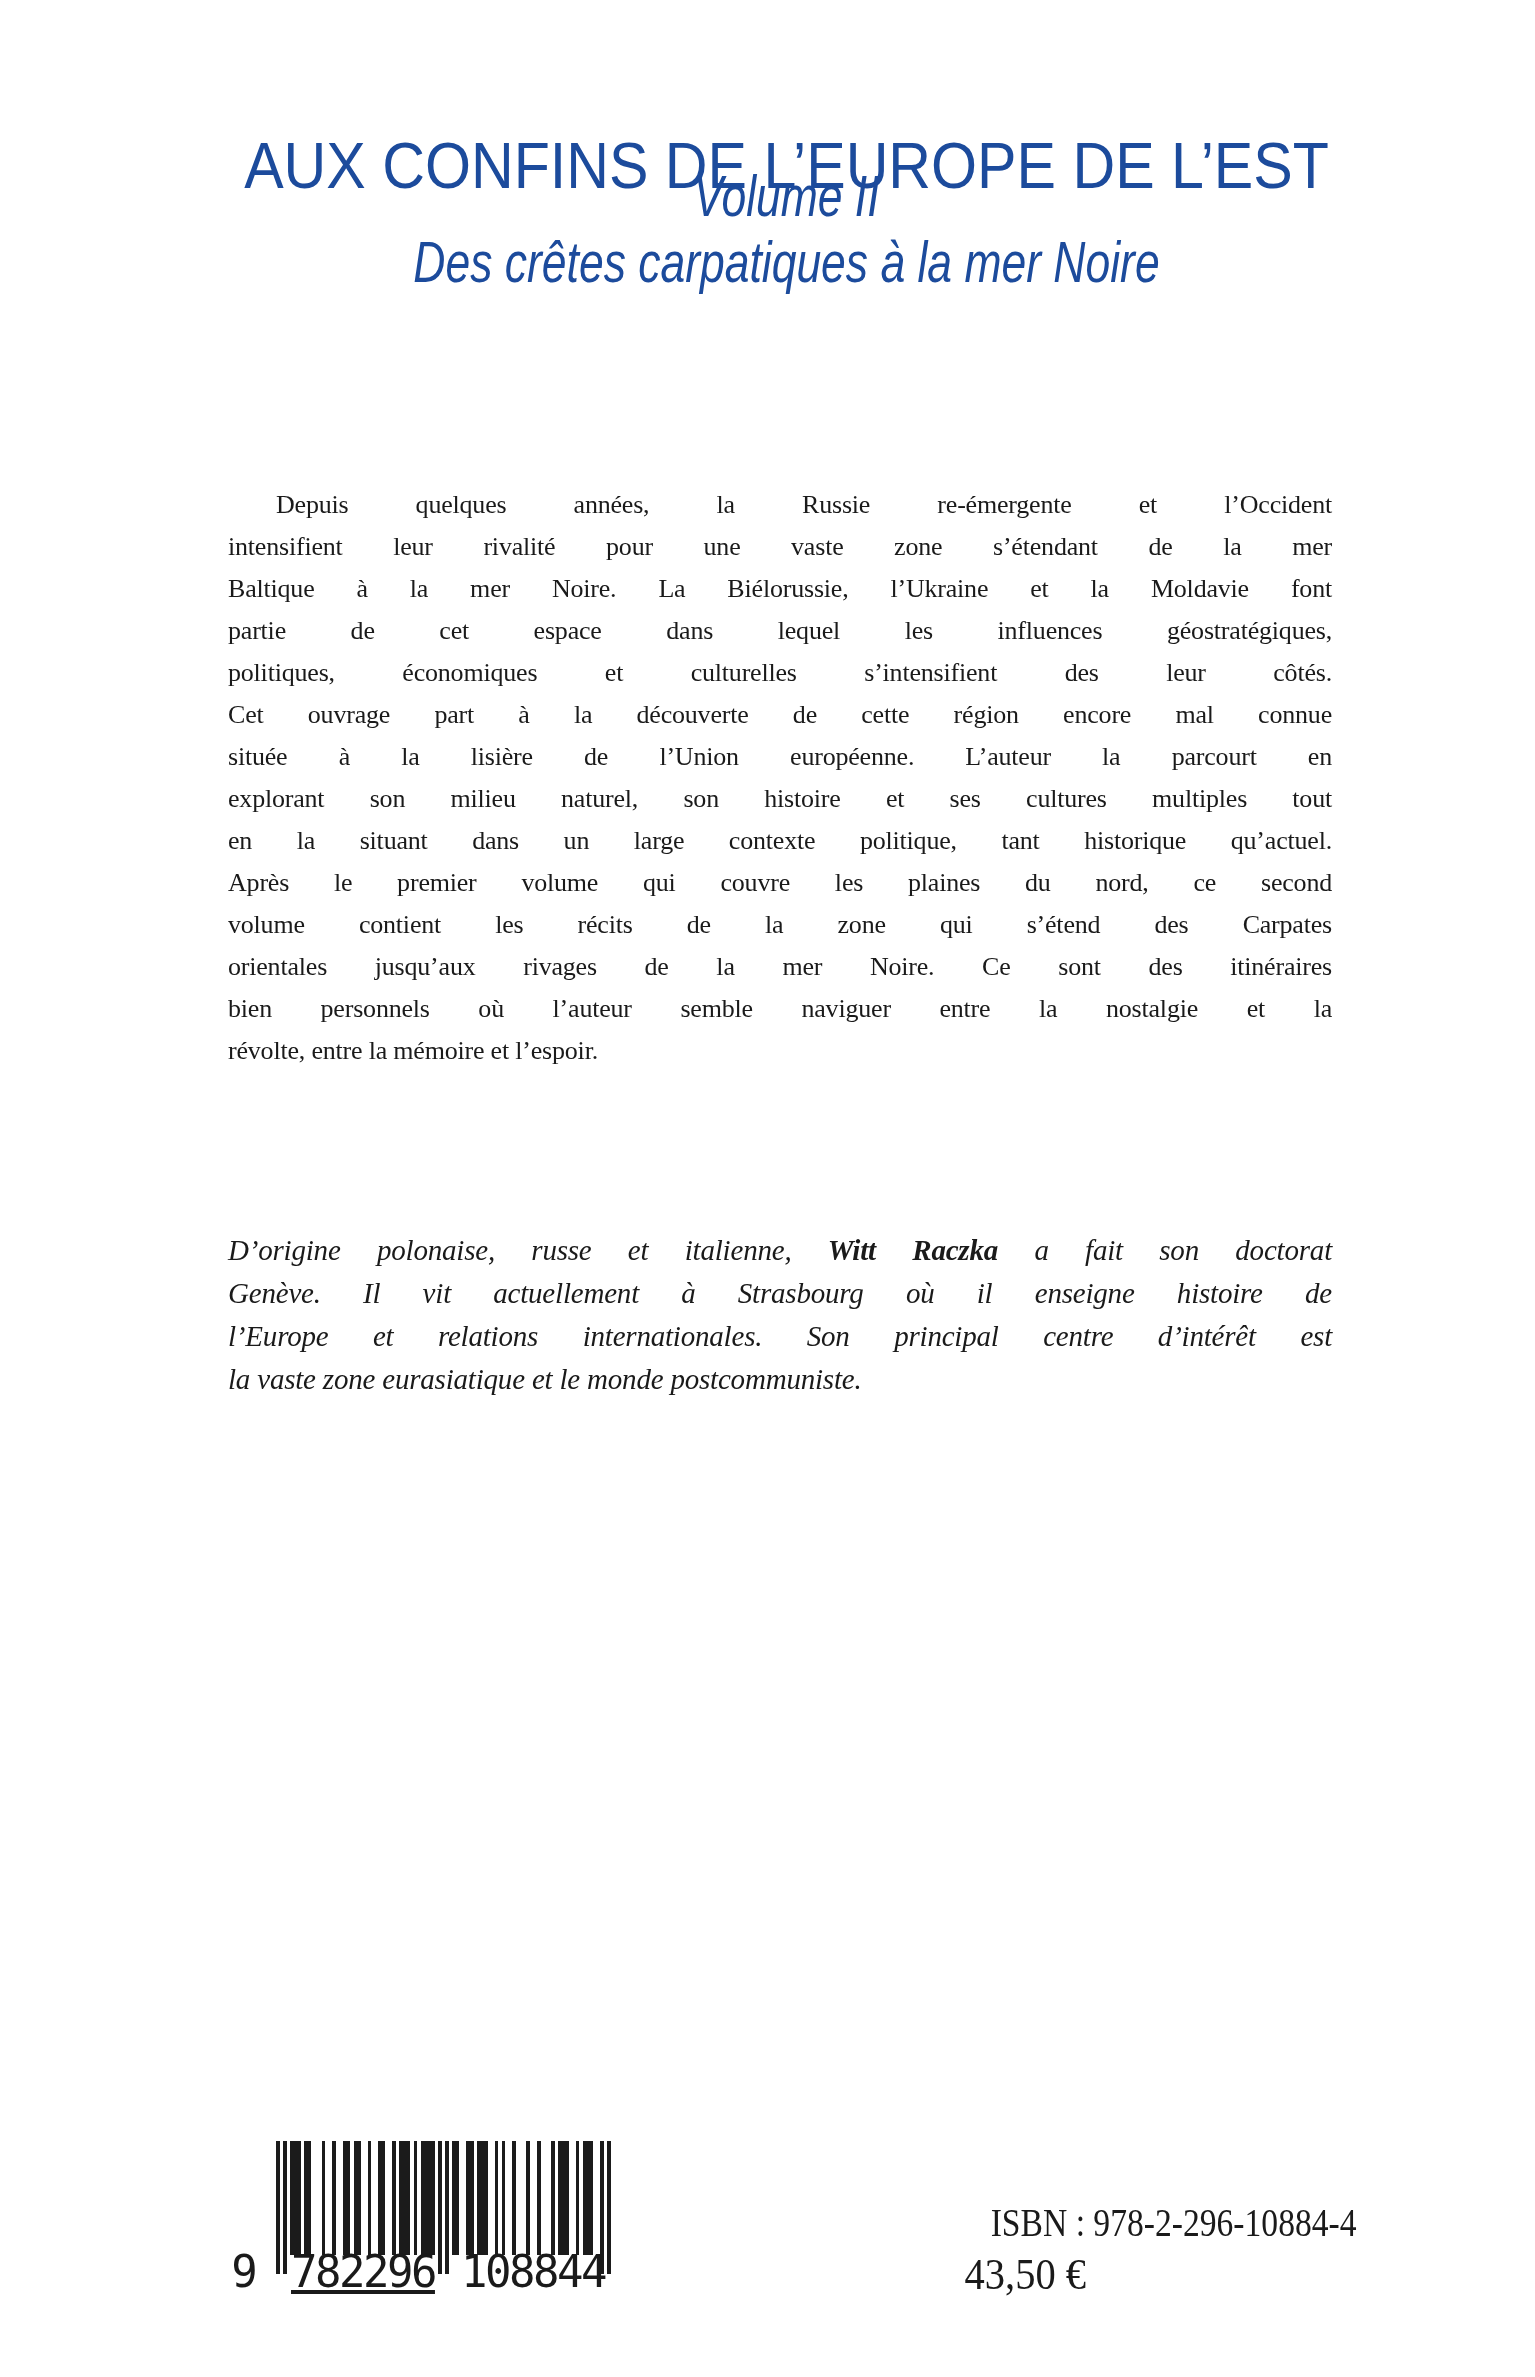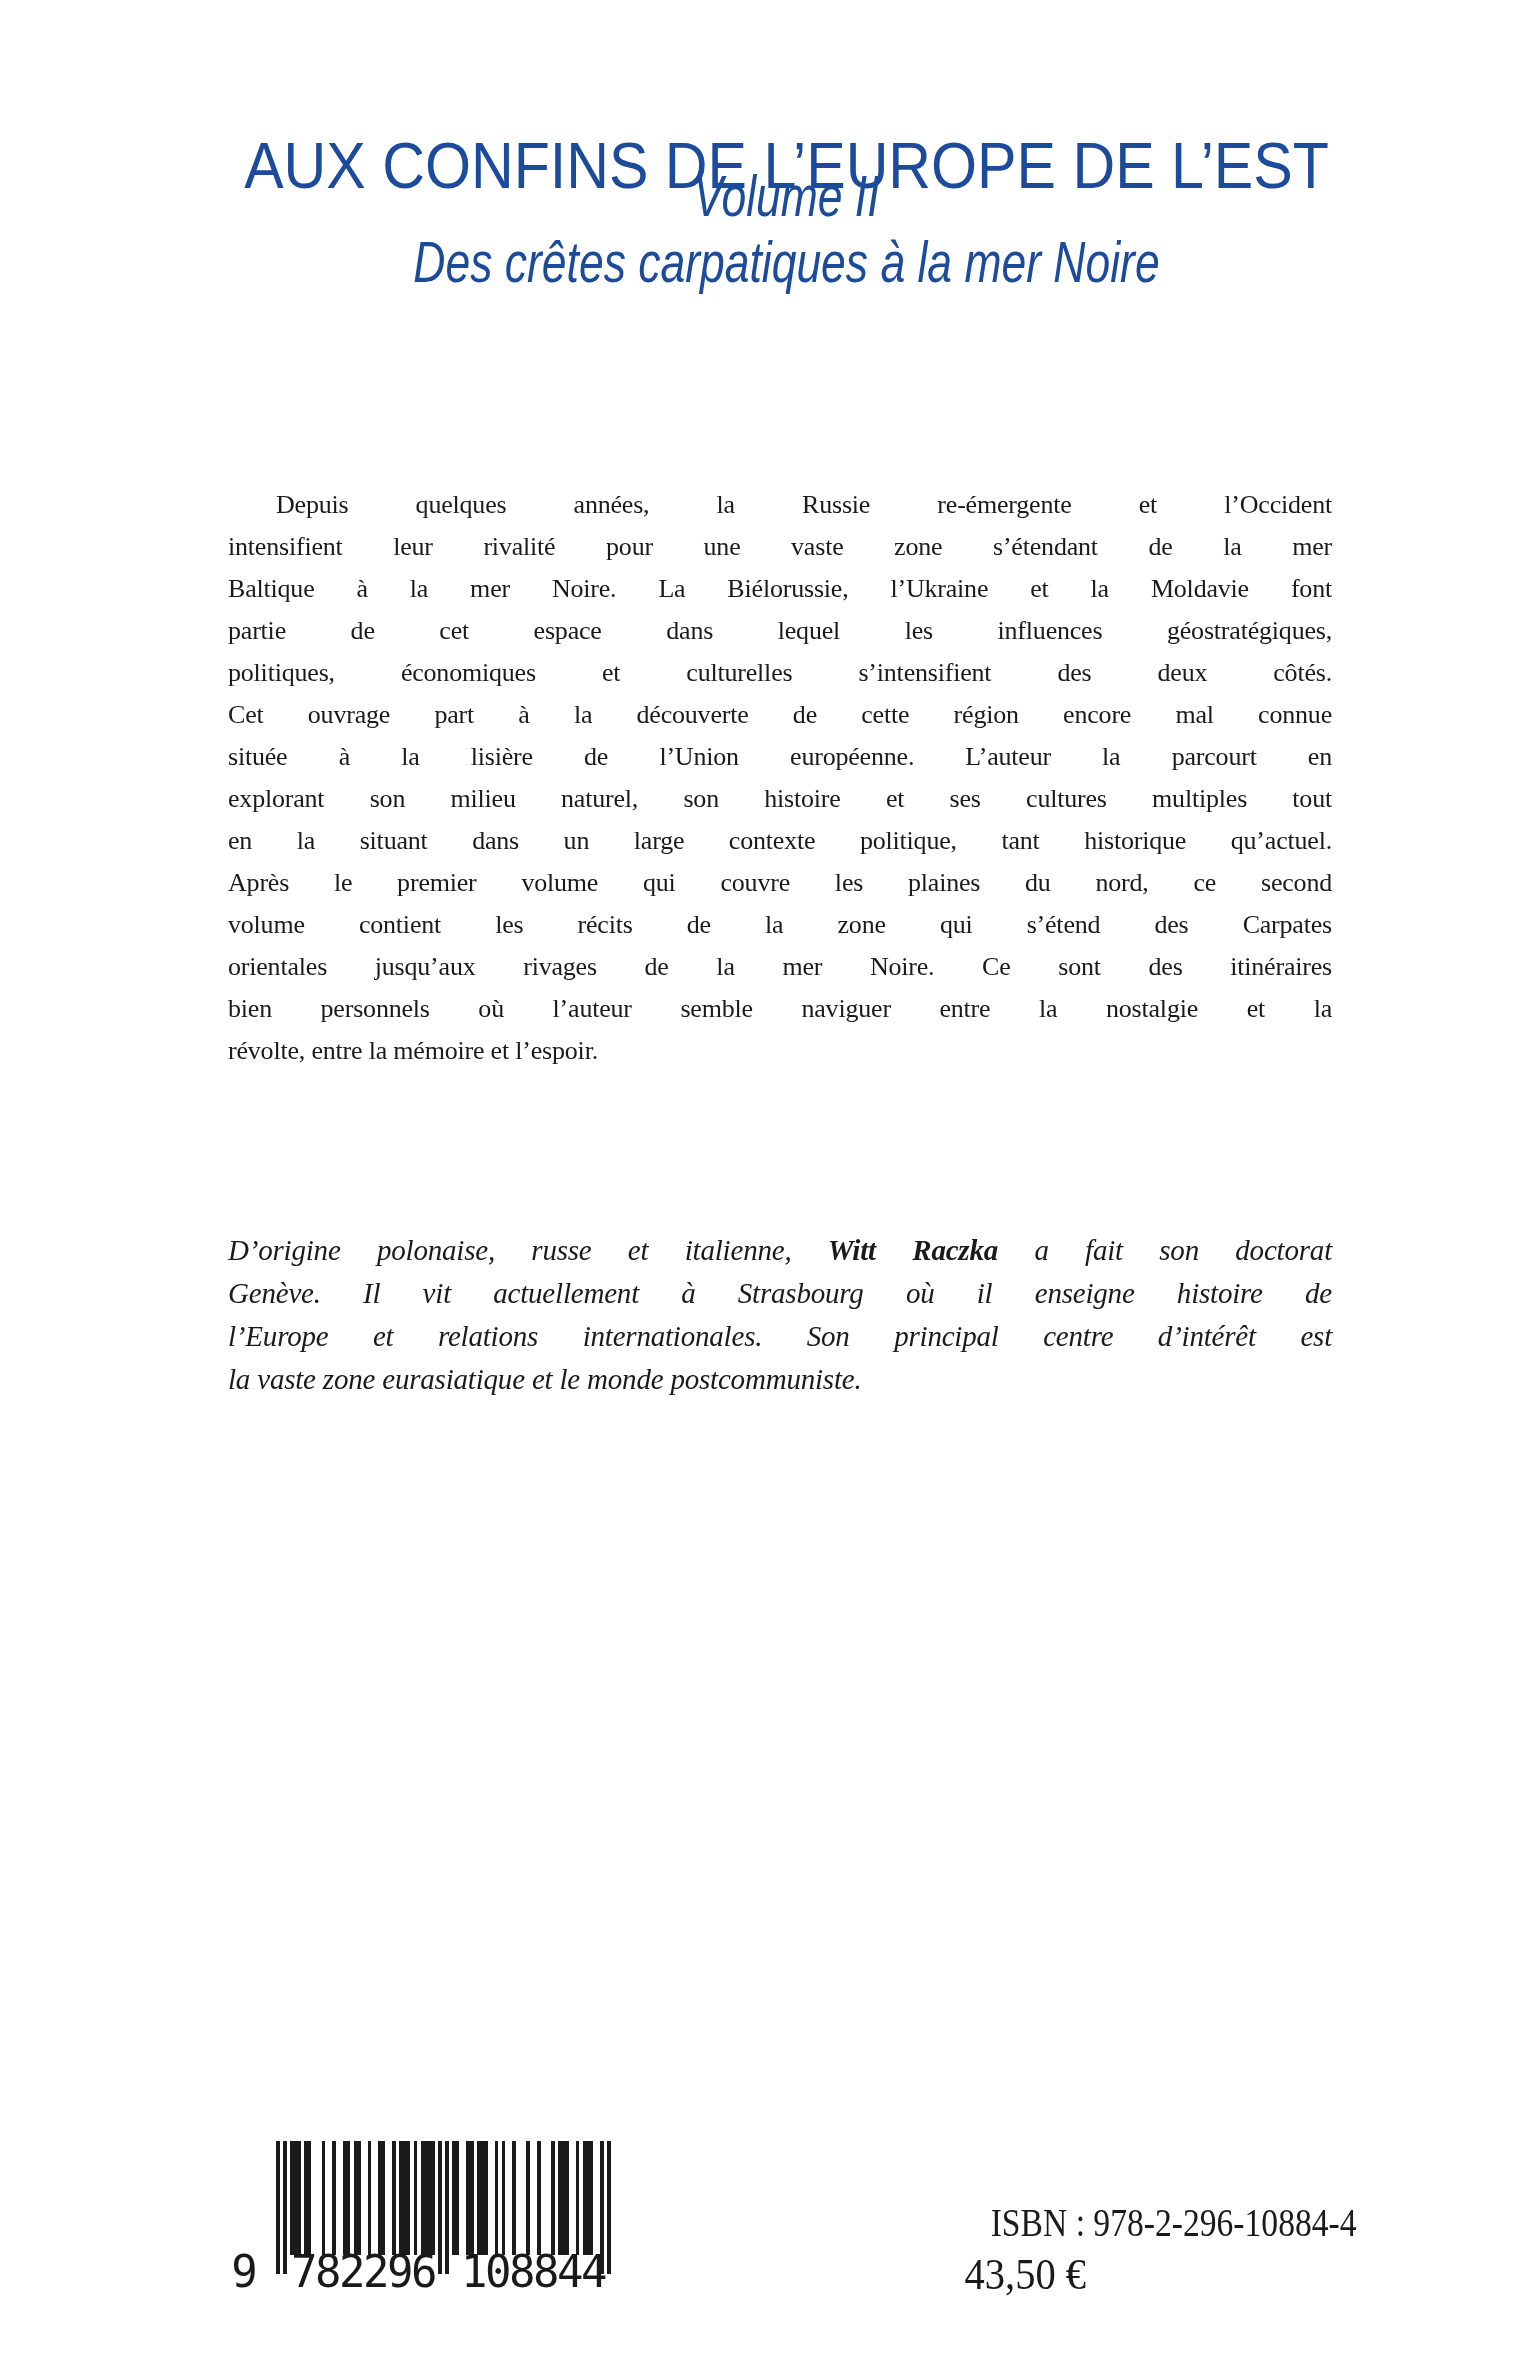--- a/index.html
+++ b/index.html
@@ -53,21 +53,21 @@
   .barcode svg{position:absolute;left:43px;top:0;}
   .bcd{
     position:absolute;top:109px;
     font-family:"DejaVu Sans Mono",monospace;
     font-size:44px;line-height:1;
     letter-spacing:-2.5px;
     color:#1a1a1a;
     white-space:nowrap;
   }
   .bcd-first{left:-1.7px;}
-  .bcd-left{left:58px;width:143px;text-align:center;}
+  .bcd-left{left:58px;width:143px;text-align:center;text-decoration:underline;}
   .bcd-right{left:228px;width:141px;text-align:left;}
   .pubinfo{
     position:absolute;right:216px;top:2200px;
     text-align:left;
   }
   .isbn{
     font-size:40px;line-height:46px;
     transform:scaleX(0.84);transform-origin:100% 50%;
     white-space:nowrap;
   }
@@ -84,21 +84,21 @@
 
   <h1 class="title">AUX CONFINS DE L’EUROPE DE L’EST</h1>
   <div class="subtitle sub1">Volume II</div>
   <div class="subtitle sub2">Des crêtes carpatiques à la mer Noire</div>
 
   <div class="synopsis">
       <div class="jline">Depuis quelques années, la Russie re-émergente et l’Occident</div>
       <div class="jline">intensifient leur rivalité pour une vaste zone s’étendant de la mer</div>
       <div class="jline">Baltique à la mer Noire. La Biélorussie, l’Ukraine et la Moldavie font</div>
       <div class="jline">partie de cet espace dans lequel les influences géostratégiques,</div>
-      <div class="jline">politiques, économiques et culturelles s’intensifient des deux côtés.</div>
+      <div class="jline">politiques, économiques et culturelles s’intensifient des leur côtés.</div>
       <div class="jline">Cet ouvrage part à la découverte de cette région encore mal connue</div>
       <div class="jline">située à la lisière de l’Union européenne. L’auteur la parcourt en</div>
       <div class="jline">explorant son milieu naturel, son histoire et ses cultures multiples tout</div>
       <div class="jline">en la situant dans un large contexte politique, tant historique qu’actuel.</div>
       <div class="jline">Après le premier volume qui couvre les plaines du nord, ce second</div>
       <div class="jline">volume contient les récits de la zone qui s’étend des Carpates</div>
       <div class="jline">orientales jusqu’aux rivages de la mer Noire. Ce sont des itinéraires</div>
       <div class="jline">bien personnels où l’auteur semble naviguer entre la nostalgie et la</div>
       <div class="jline">révolte, entre la mémoire et l’espoir.</div>
     </div>

